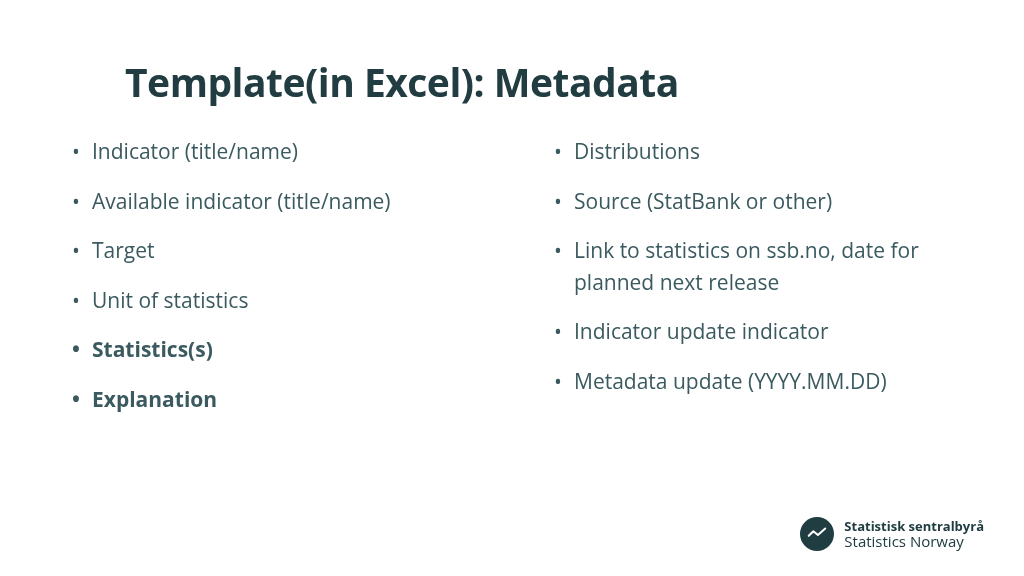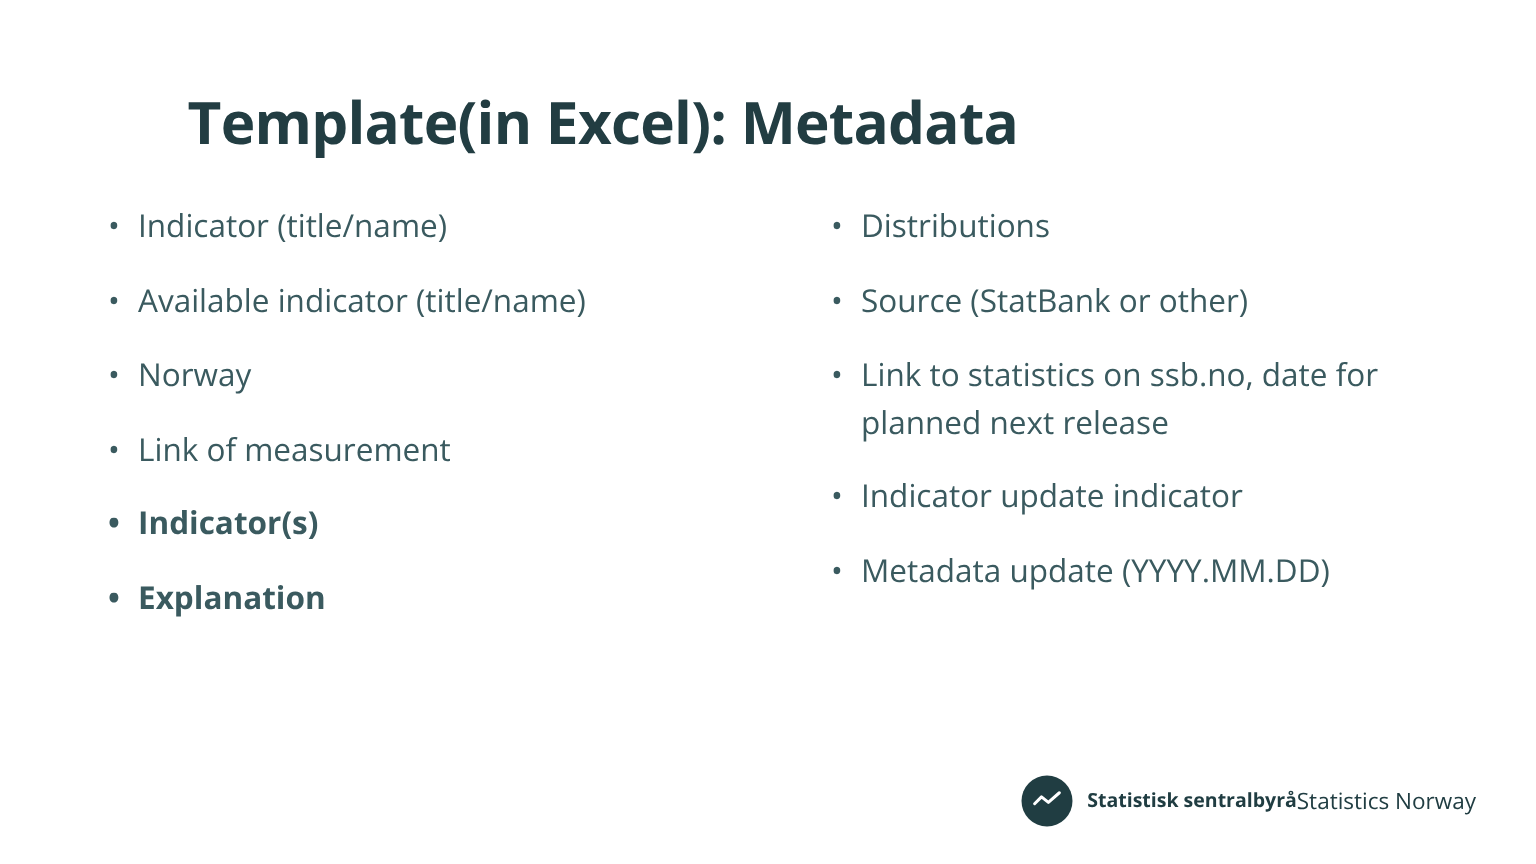--- a/index.html
+++ b/index.html
@@ -73,20 +73,21 @@
       display: flex;
       align-items: center;
       justify-content: center;
     }
     .logo-icon svg {
       width: 22px;
       height: 22px;
     }
     .logo-text {
       display: flex;
+      flex-direction: column;
       line-height: 1.1;
     }
     .logo-text .primary {
       font-size: 13px;
       font-weight: 700;
       color: #203d42;
     }
     .logo-text .secondary {
       font-size: 15px;
       color: #203d42;
@@ -96,23 +97,23 @@
 </head>
 <body>
 
 <div class="slide">
   <h1 class="title">Template(in Excel): Metadata</h1>
   <div class="columns">
     <div class="col">
       <ul id="left-list">
           <li>Indicator (title/name)</li>
           <li>Available indicator (title/name)</li>
-          <li>Norway</li>
-          <li>Link of measurement</li>
-          <li class="bold">Indicator(s)</li>
+          <li>Target</li>
+          <li>Unit of statistics</li>
+          <li class="bold">Statistics(s)</li>
           <li class="bold">Explanation</li>
         </ul>
     </div>
     <div class="col">
       <ul id="right-list">
           <li>Distributions</li>
           <li>Source (StatBank or other)</li>
           <li>Link to statistics on ssb.no, date for planned next release</li>
           <li>Indicator update indicator</li>
           <li>Metadata update (YYYY.MM.DD)</li>

